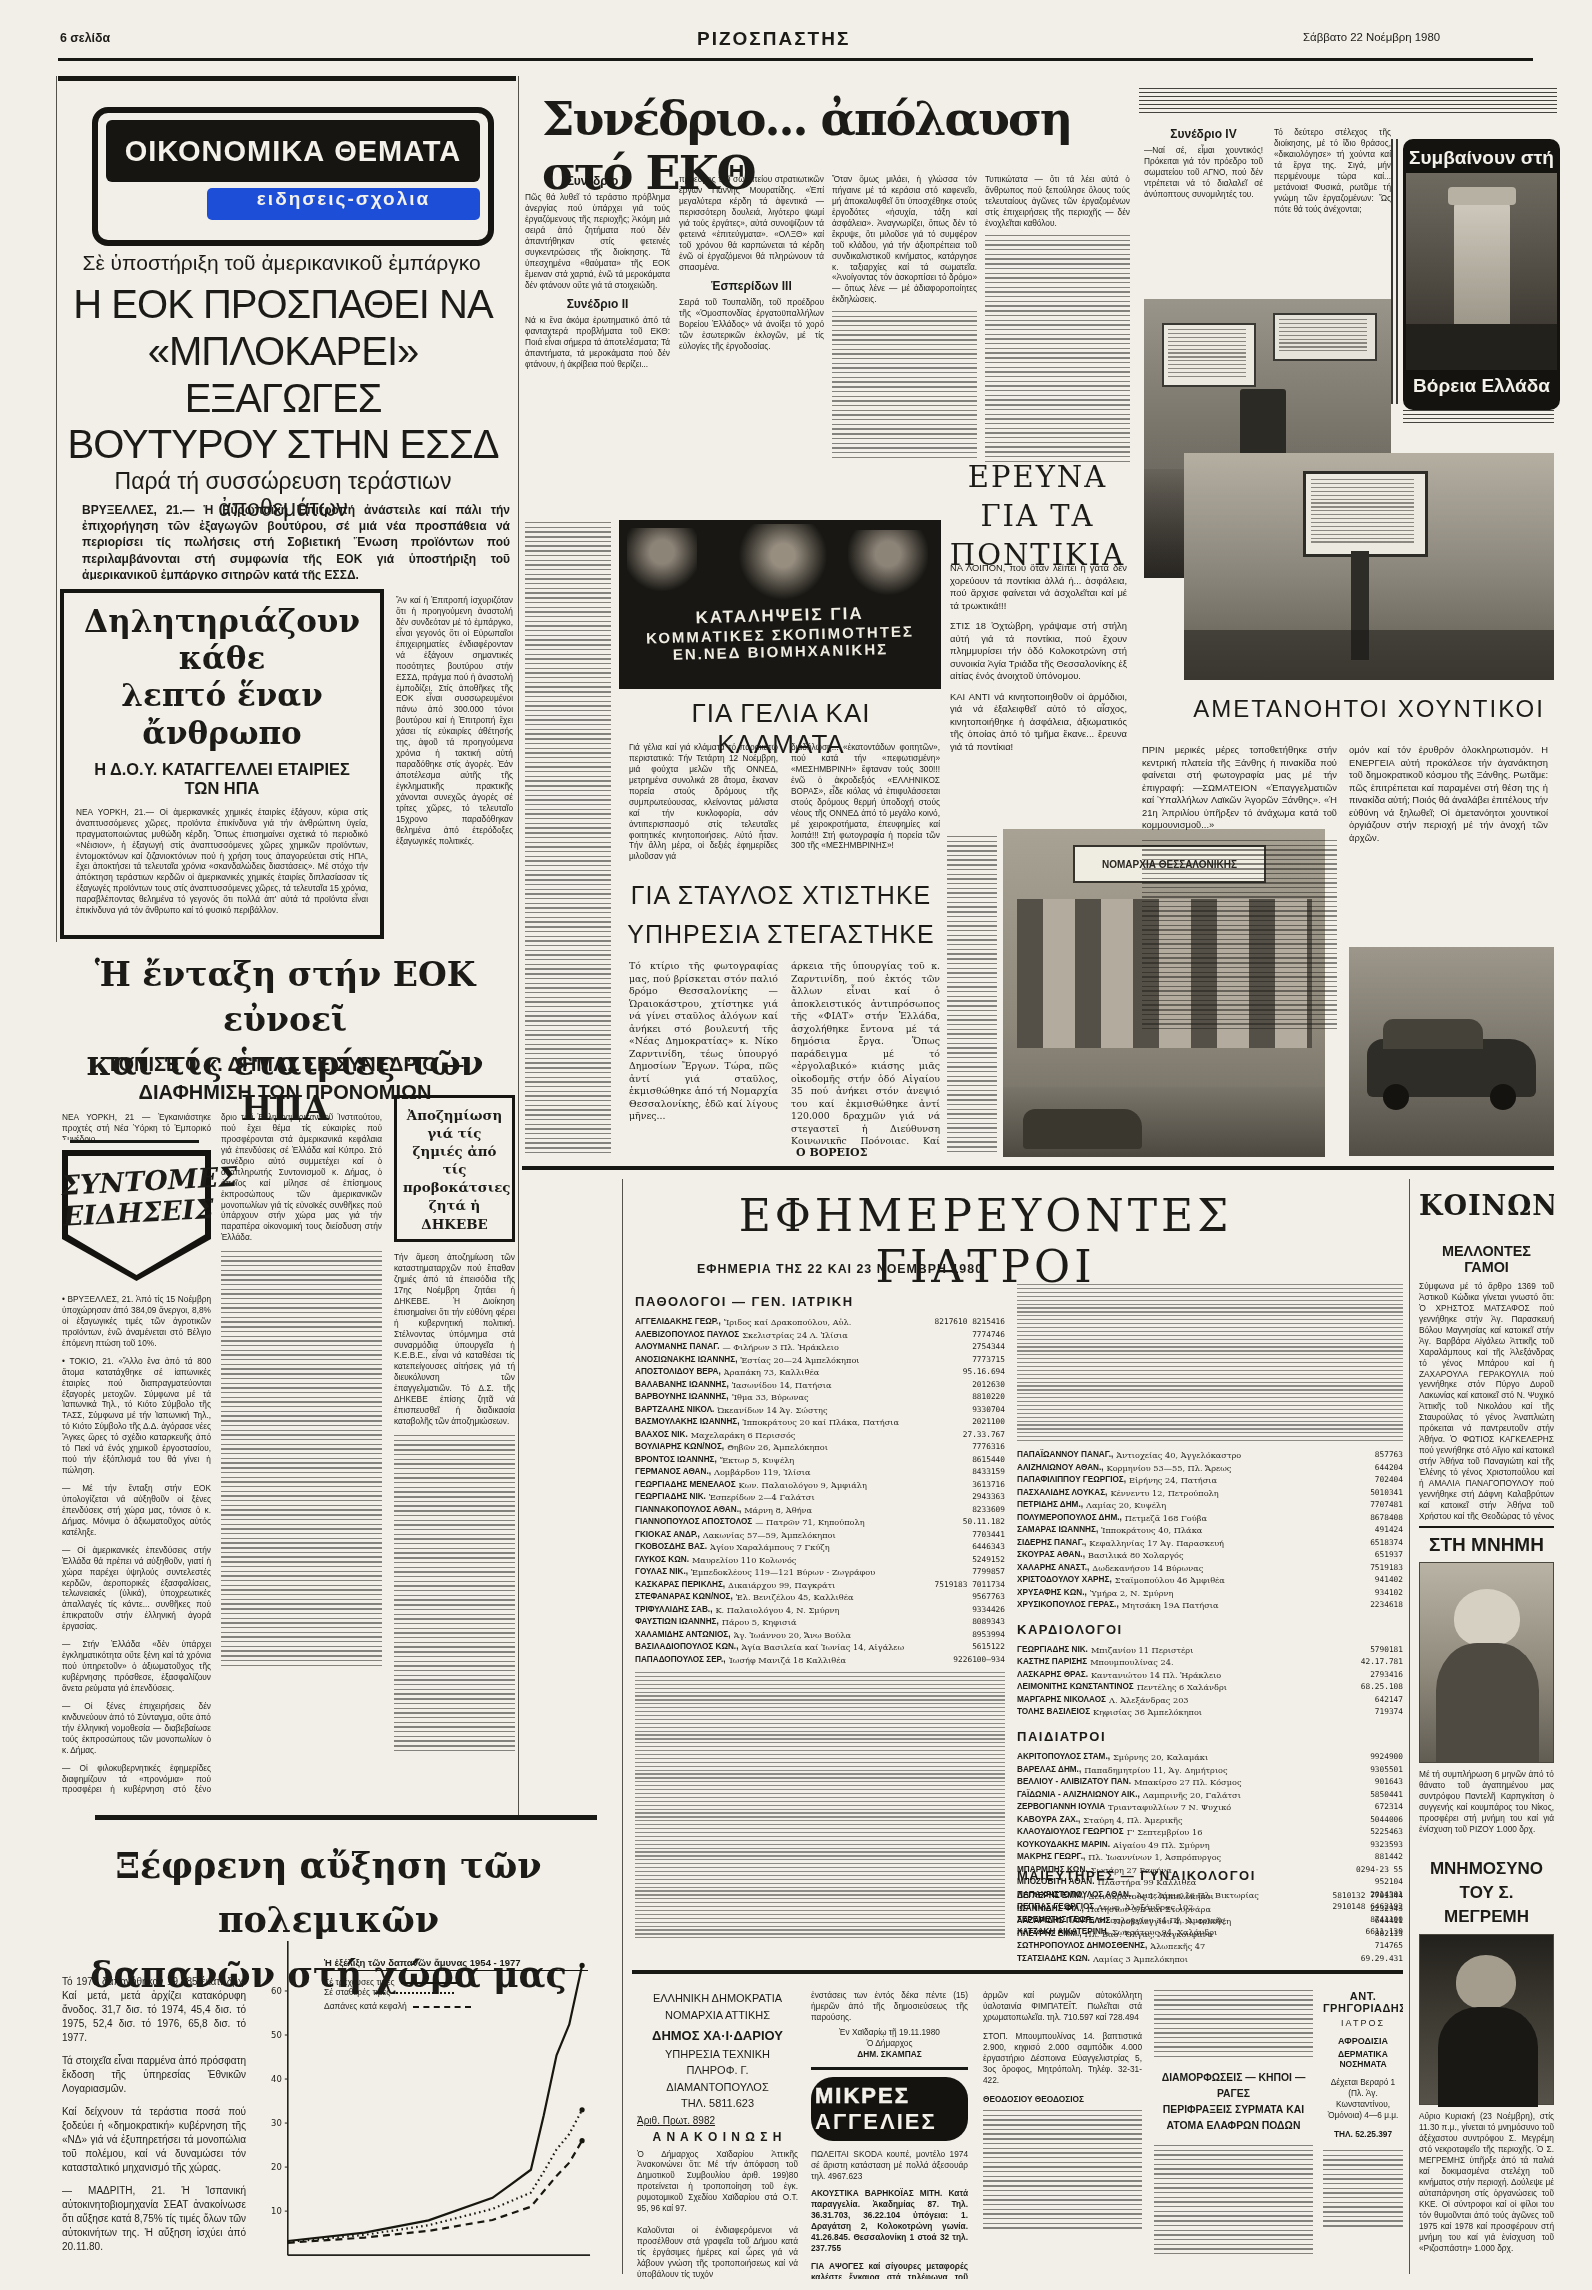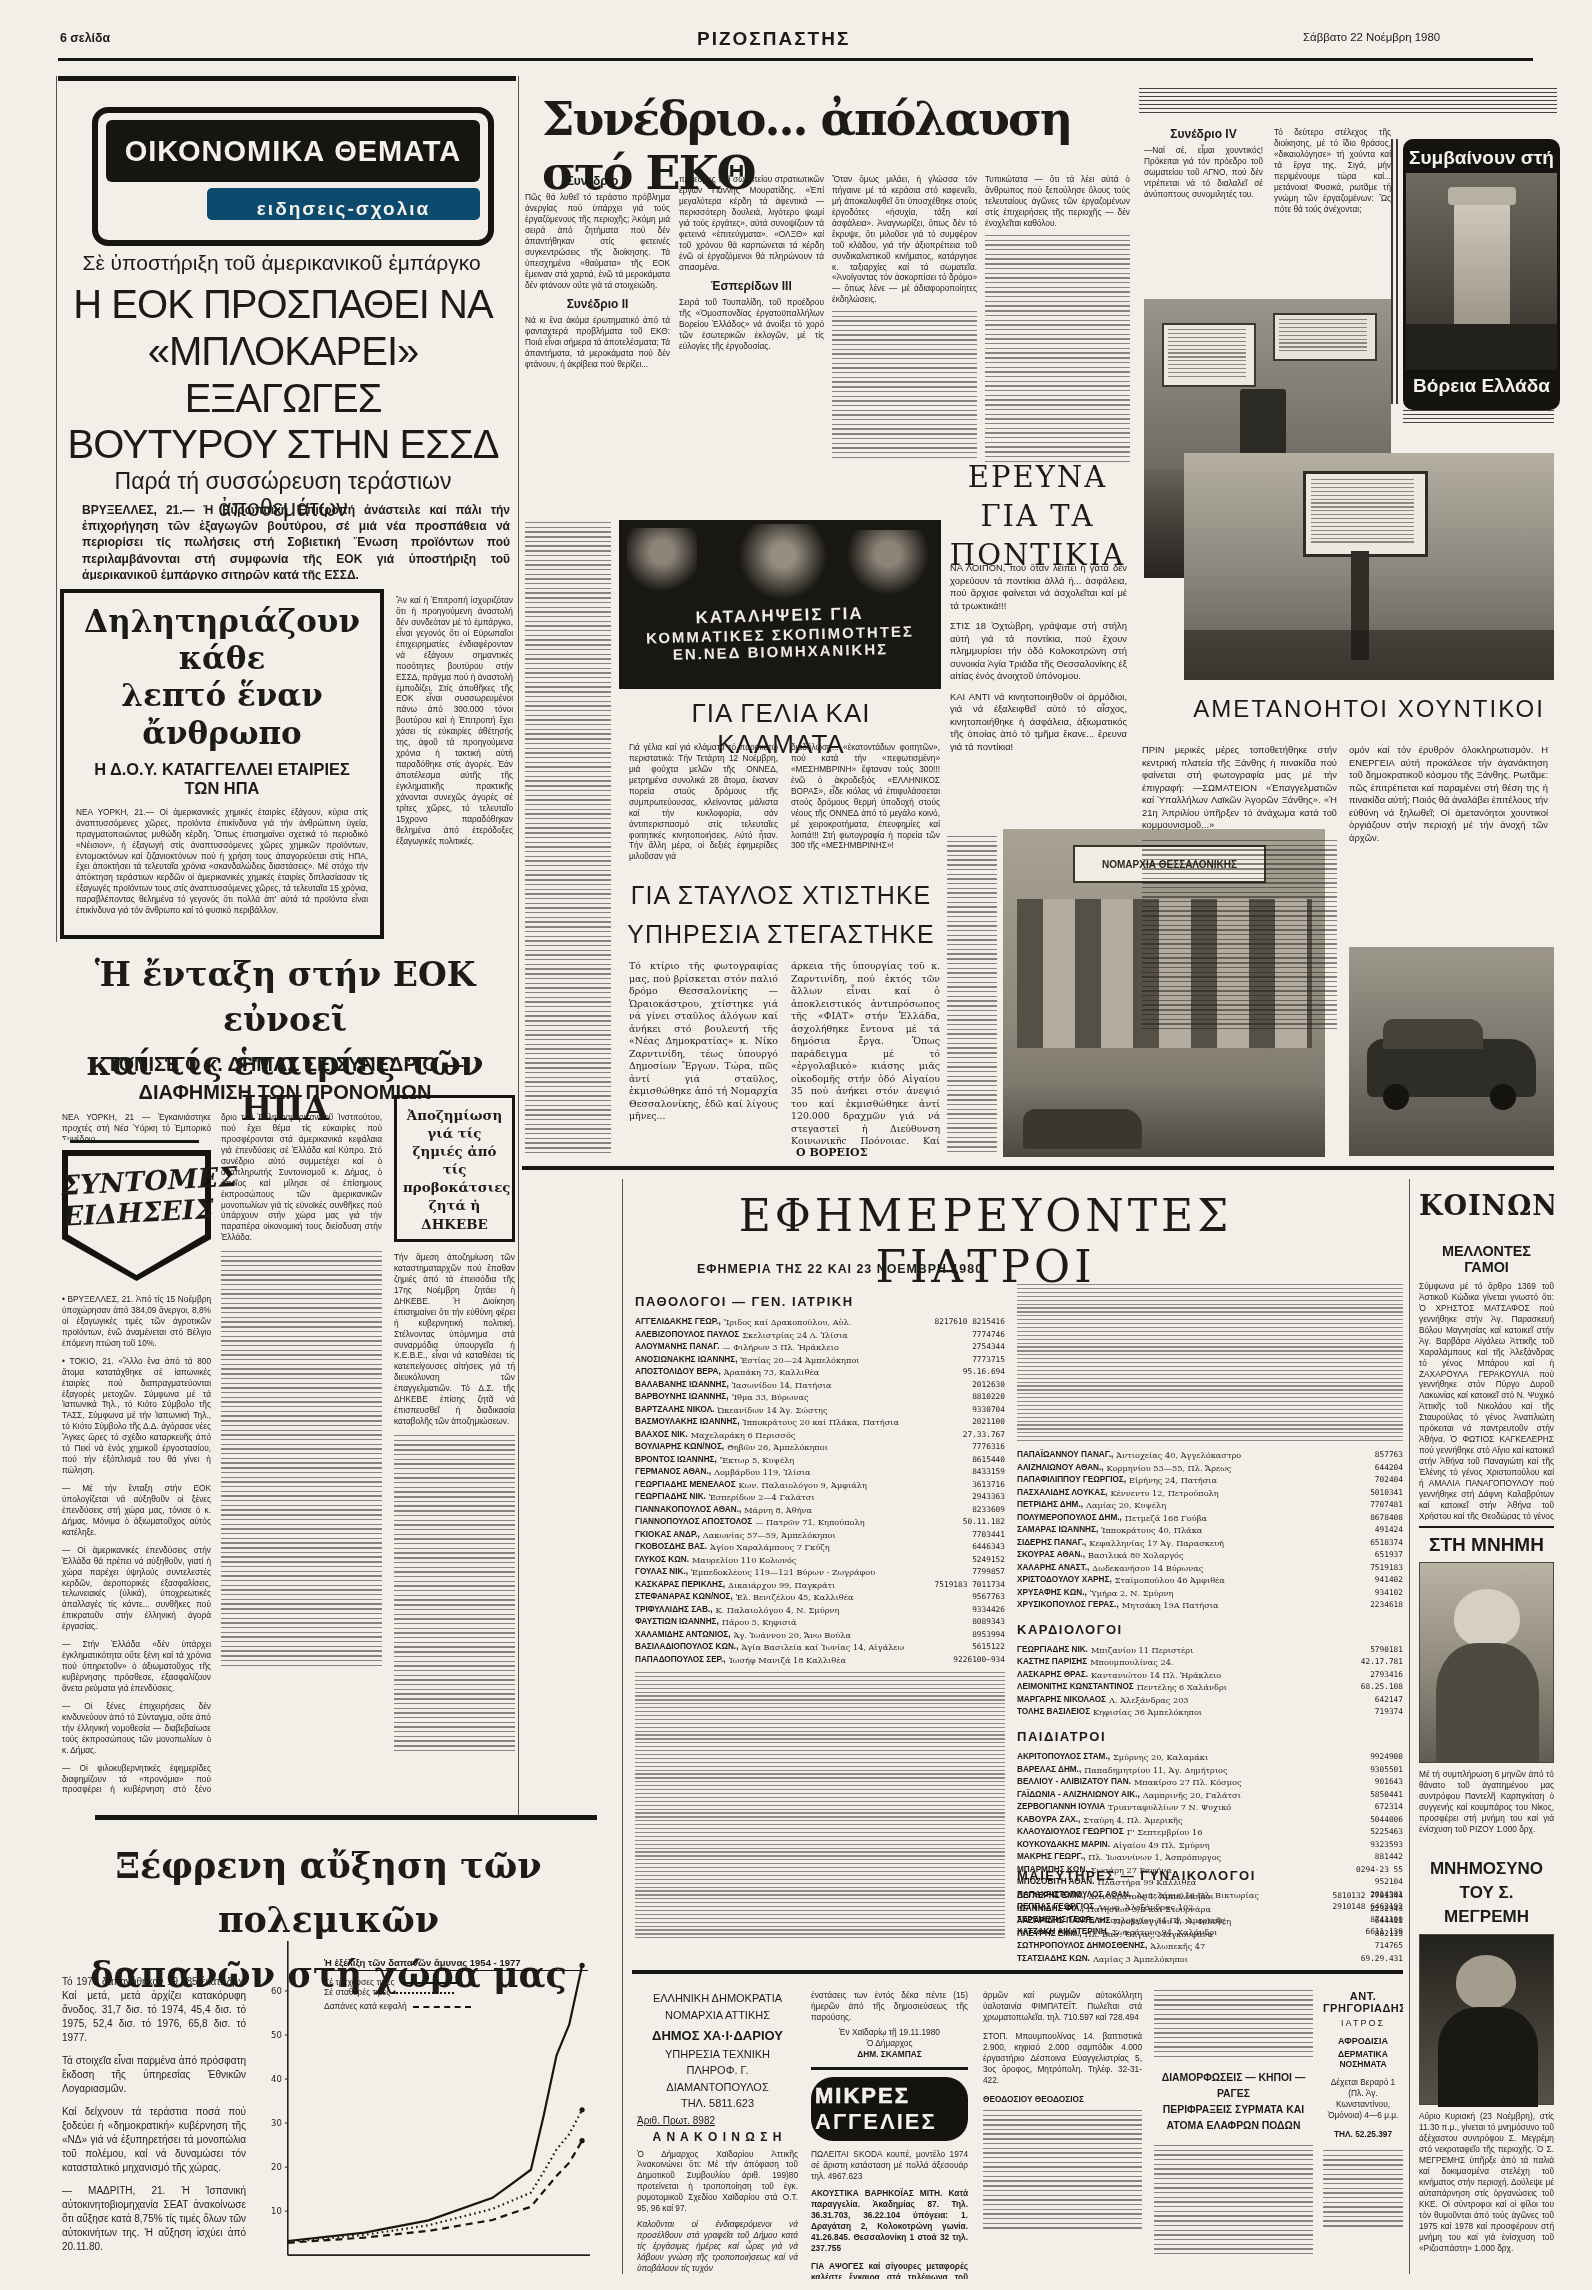--- a/index.html
+++ b/index.html
@@ -47,21 +47,21 @@
   <div class="abs hr" style="left:58px;top:58px;width:1475px;height:3px;"></div>
 
   <div class="abs hr" style="left:58px;top:76px;width:458px;height:5px;"></div>
   <div class="abs vr" style="left:56px;top:76px;height:866px;"></div>
   <div class="abs vr" style="left:518px;top:76px;height:1741px;"></div>
 
   <div class="abs" style="left:92px;top:107px;width:390px;height:127px;border:6px solid #161511;border-radius:16px;background:#f1efe7;">
     <div style="margin:7px 8px 0 8px;background:#161511;border-radius:6px;height:62px;display:flex;align-items:center;justify-content:center;">
       <span class="sans b" style="color:#f3f1e9;font-size:29px;letter-spacing:1px;">ΟΙΚΟΝΟΜΙΚΑ ΘΕΜΑΤΑ</span>
     </div>
-    <div style="margin:6px 8px 0 109px;background:#0c4a6e;border-radius:5px;height:32px;display:flex;align-items:flex-end;justify-content:center;">
+    <div style="margin:6px 8px 0 109px;background:#1d4ed8;border-radius:5px;height:32px;display:flex;align-items:flex-start;justify-content:center;">
       <span class="sans b" style="color:#f3f1e9;font-size:19px;letter-spacing:2px;">ειδησεις-σχολια</span>
     </div>
   </div>
 
   <div class="abs sans ctr" style="left:60px;top:251px;width:443px;font-size:21px;">Σὲ ὑποστήριξη τοῦ ἀμερικανικοῦ ἐμπάργκο</div>
   <div class="abs sans ctr" style="left:60px;top:468px;width:446px;font-size:23px;">Παρά τή συσσώρευση τεράστιων ἀποθεμάτων</div>
   <div class="abs sans ctr" style="left:58px;top:281px;width:450px;font-size:40px;line-height:1.17;font-weight:normal;letter-spacing:-1px;">
     <div>Η ΕΟΚ ΠΡΟΣΠΑΘΕΙ ΝΑ</div>
     <div>«ΜΠΛΟΚΑΡΕΙ» ΕΞΑΓΩΓΕΣ</div>
     <div>ΒΟΥΤΥΡΟΥ ΣΤΗΝ ΕΣΣΔ</div>
@@ -692,21 +692,21 @@
       <div>ΕΛΛΗΝΙΚΗ ΔΗΜΟΚΡΑΤΙΑ</div>
       <div>ΝΟΜΑΡΧΙΑ ΑΤΤΙΚΗΣ</div>
       <div class="b" style="font-size:13px;margin-top:3px;">ΔΗΜΟΣ ΧΑ·Ι·ΔΑΡΙΟΥ</div>
       <div>ΥΠΗΡΕΣΙΑ ΤΕΧΝΙΚΗ</div>
       <div>ΠΛΗΡΟΦ. Γ. ΔΙΑΜΑΝΤΟΠΟΥΛΟΣ</div>
       <div>ΤΗΛ. 5811.623</div>
     </div>
     <div class="sans" style="font-size:10px;margin-top:3px;text-decoration:underline;">Ἀριθ. Πρωτ. 8982</div>
     <div class="sans b ctr" style="font-size:12px;margin-top:4px;letter-spacing:1px;">Α Ν Α Κ Ο Ι Ν Ω Σ Η</div>
     <div class="sans j t8" style="margin-top:5px;">Ὁ Δήμαρχος Χαϊδαρίου Ἀττικῆς Ἀνακοινώνει ὅτι: Μέ τήν ἀπόφαση τοῦ Δημοτικοῦ Συμβουλίου ἀριθ. 199)80 προτείνεται ἡ τροποποίηση τοῦ ἐγκ. ρυμοτομικοῦ Σχεδίου Χαϊδαρίου στά Ο.Τ. 95, 96 καί 97.</div>
-    <div class="sans j t8" style="margin-top:5px;font-style:italic;">Καλοῦνται οἱ ἐνδιαφερόμενοι νά προσέλθουν στά γραφεῖα τοῦ Δήμου κατά τίς ἐργάσιμες ἡμέρες καί ὧρες γιά νά λάβουν γνώση τῆς τροποποιήσεως καί νά ὑποβάλουν τίς τυχόν</div>
+    <div class="sans j t8" style="margin-top:11px;">Καλοῦνται οἱ ἐνδιαφερόμενοι νά προσέλθουν στά γραφεῖα τοῦ Δήμου κατά τίς ἐργάσιμες ἡμέρες καί ὧρες γιά νά λάβουν γνώση τῆς τροποποιήσεως καί νά ὑποβάλουν τίς τυχόν</div>
   </div>
 
   <div class="abs" style="left:811px;top:1990px;width:157px;height:289px;overflow:hidden;">
     <div class="sans j t8">ἐνστάσεις των ἐντός δέκα πέντε (15) ἡμερῶν ἀπό τῆς δημοσιεύσεως τῆς παρούσης.</div>
     <div class="sans t8 ctr" style="margin-top:4px;">
       <div>Ἐν Χαϊδαρίῳ τῇ 19.11.1980</div>
       <div>Ὁ Δήμαρχος</div>
       <div class="b">ΔΗΜ. ΣΚΑΜΠΑΣ</div>
     </div>
     <div class="hr" style="height:3px;margin:7px 0;"></div>

